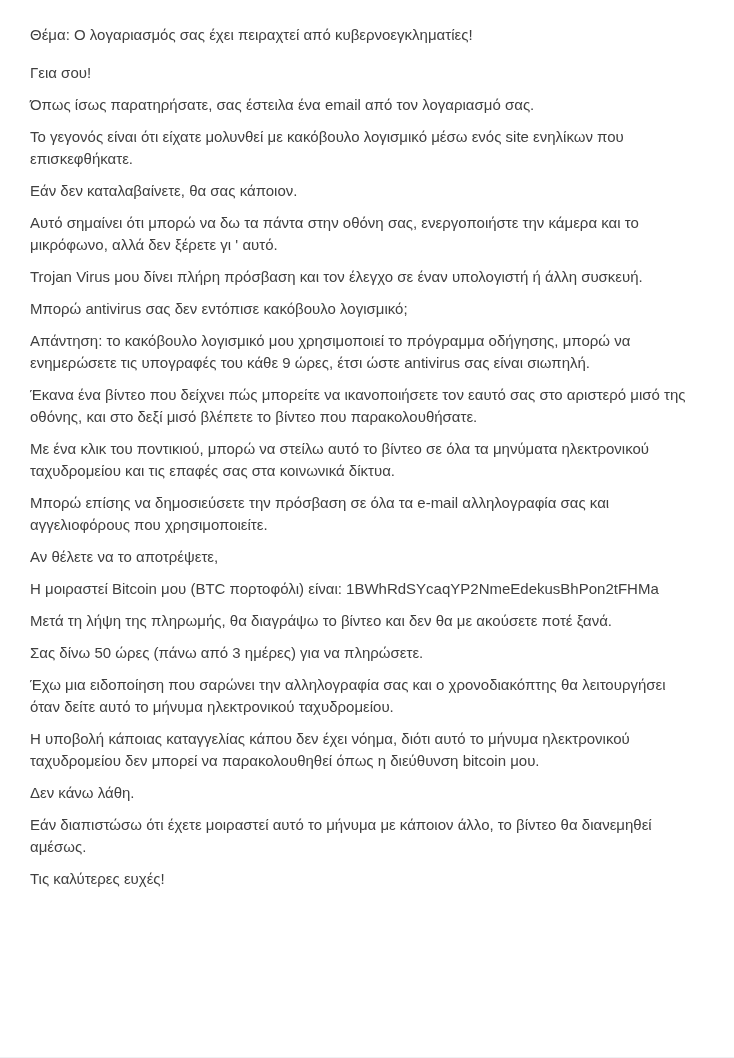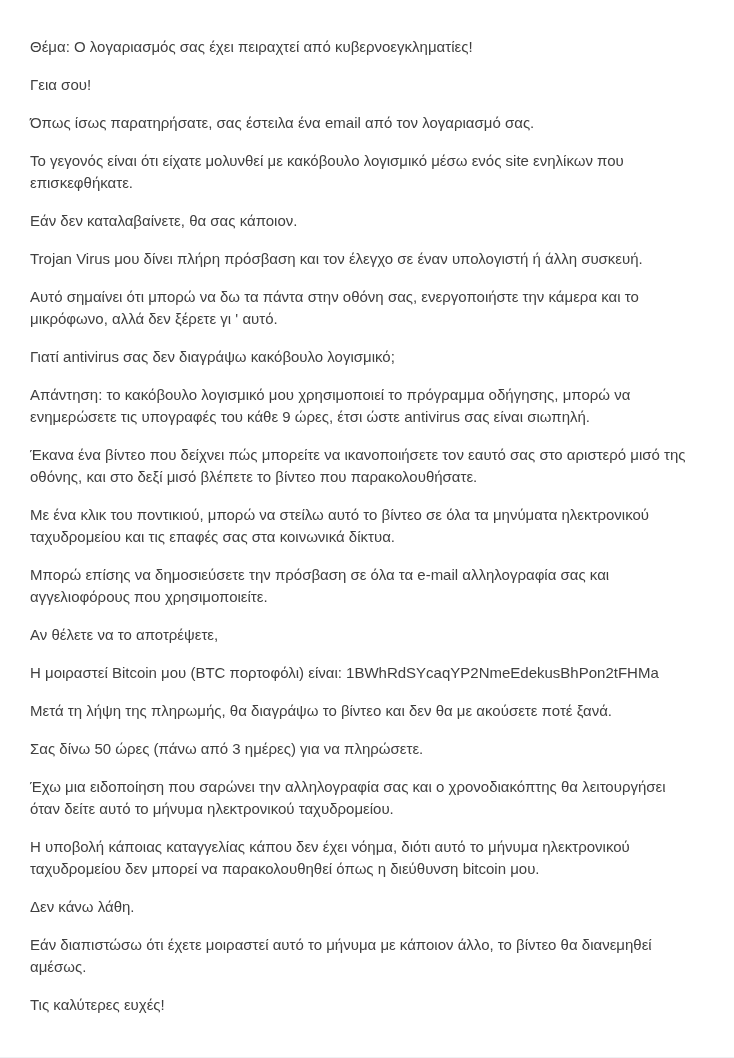--- a/index.html
+++ b/index.html
@@ -15,44 +15,44 @@
     box-sizing: border-box;
     overflow: hidden;
     border-bottom: 1px solid #eef1f4;
   }
   .email-body {
     box-sizing: border-box;
     padding: 20px 28px 0 30px;
     max-width: 720px;
   }
   .para {
-    margin: 16px 0 10px 0;
+    margin: 4px 0 10px 0;
     font-family: "Liberation Sans", "DejaVu Sans", sans-serif;
     font-size: 15px;
     line-height: 22px;
     color: #3f3f3f;
     -webkit-font-smoothing: antialiased;
   }
   .para.subject {
     margin-bottom: 16px;
   }
 </style>
 </head>
 <body>
 
 <div class="page">
   <div class="email-body" id="email-body">
       <p class="para subject">Θέμα: Ο λογαριασμός σας έχει πειραχτεί από κυβερνοεγκληματίες!</p>
       <p class="para">Γεια σου!</p>
       <p class="para">Όπως ίσως παρατηρήσατε, σας έστειλα ένα email από τον λογαριασμό σας.</p>
       <p class="para">Το γεγονός είναι ότι είχατε μολυνθεί με κακόβουλο λογισμικό μέσω ενός site ενηλίκων που επισκεφθήκατε.</p>
       <p class="para">Εάν δεν καταλαβαίνετε, θα σας κάποιον.</p>
+      <p class="para">Αυτό σημαίνει ότι μπορώ να δω τα πάντα στην οθόνη σας, ενεργοποιήστε την κάμερα και το μικρόφωνο, αλλά δεν ξέρετε γι ' αυτό.</p>
       <p class="para">Trojan Virus μου δίνει πλήρη πρόσβαση και τον έλεγχο σε έναν υπολογιστή ή άλλη συσκευή.</p>
-      <p class="para">Αυτό σημαίνει ότι μπορώ να δω τα πάντα στην οθόνη σας, ενεργοποιήστε την κάμερα και το μικρόφωνο, αλλά δεν ξέρετε γι ' αυτό.</p>
-      <p class="para">Γιατί antivirus σας δεν διαγράψω κακόβουλο λογισμικό;</p>
+      <p class="para">Μπορώ antivirus σας δεν εντόπισε κακόβουλο λογισμικό;</p>
       <p class="para">Απάντηση: το κακόβουλο λογισμικό μου χρησιμοποιεί το πρόγραμμα οδήγησης, μπορώ να ενημερώσετε τις υπογραφές του κάθε 9 ώρες, έτσι ώστε antivirus σας είναι σιωπηλή.</p>
       <p class="para">Έκανα ένα βίντεο που δείχνει πώς μπορείτε να ικανοποιήσετε τον εαυτό σας στο αριστερό μισό της οθόνης, και στο δεξί μισό βλέπετε το βίντεο που παρακολουθήσατε.</p>
       <p class="para">Με ένα κλικ του ποντικιού, μπορώ να στείλω αυτό το βίντεο σε όλα τα μηνύματα ηλεκτρονικού ταχυδρομείου και τις επαφές σας στα κοινωνικά δίκτυα.</p>
       <p class="para">Μπορώ επίσης να δημοσιεύσετε την πρόσβαση σε όλα τα e-mail αλληλογραφία σας και αγγελιοφόρους που χρησιμοποιείτε.</p>
       <p class="para">Αν θέλετε να το αποτρέψετε,</p>
       <p class="para">Η μοιραστεί Bitcoin μου (BTC πορτοφόλι) είναι: 1BWhRdSYcaqYP2NmeEdekusBhPon2tFHMa</p>
       <p class="para">Μετά τη λήψη της πληρωμής, θα διαγράψω το βίντεο και δεν θα με ακούσετε ποτέ ξανά.</p>
       <p class="para">Σας δίνω 50 ώρες (πάνω από 3 ημέρες) για να πληρώσετε.</p>
       <p class="para">Έχω μια ειδοποίηση που σαρώνει την αλληλογραφία σας και ο χρονοδιακόπτης θα λειτουργήσει όταν δείτε αυτό το μήνυμα ηλεκτρονικού ταχυδρομείου.</p>
       <p class="para">Η υποβολή κάποιας καταγγελίας κάπου δεν έχει νόημα, διότι αυτό το μήνυμα ηλεκτρονικού ταχυδρομείου δεν μπορεί να παρακολουθηθεί όπως η διεύθυνση bitcoin μου.</p>

